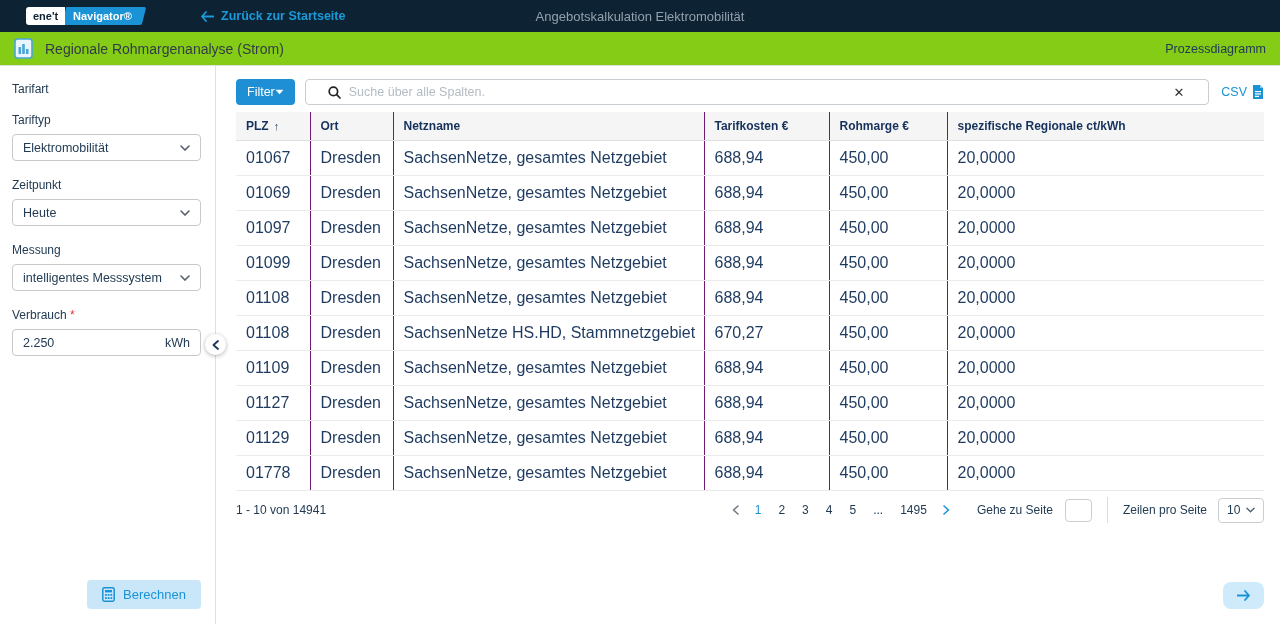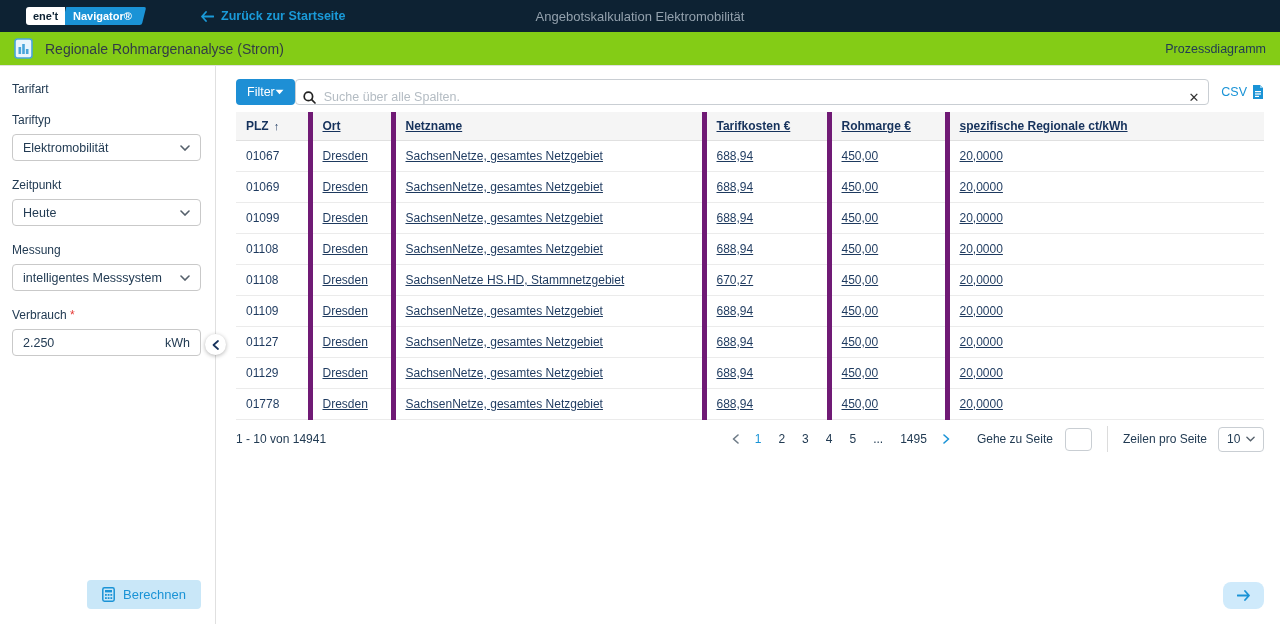--- a/index.html
+++ b/index.html
@@ -50,36 +50,36 @@
     display:flex; align-items:center; justify-content:center; cursor:pointer; z-index:5; }
 
   .main { position:relative; flex:1; padding:13px 16px 0 20px; }
 
   
   .toolbar { display:flex; align-items:center; }
   .filter-btn { height:26px; background:#1e8fd5; color:#fff; border:none; border-radius:4px;
     padding:0 11px; font-size:12.5px; display:flex; align-items:center; cursor:pointer;
     font-family:"Liberation Sans", sans-serif; }
   .search-box { flex:1; height:26px; border:1px solid #c9ced3; border-radius:4px;
-    display:flex; align-items:flex-end; padding:0 7px; background:#fff; }
+    display:flex; align-items:center; margin-left:10px; padding:0 22px; background:#fff; }
   .search-box input { border:none; outline:none; flex:1; font-size:12.5px; color:#223b53;
     margin-left:8px; font-family:"Liberation Sans", sans-serif; }
   .search-box input::placeholder { color:#b4bcc3; }
   .clear-btn { background:none; border:none; font-size:13px; color:#333; cursor:pointer;
     padding:0 2px; line-height:1; }
   .csv-link { display:flex; align-items:center; gap:5px; margin-left:12px; color:#1a93d6;
     font-size:12.5px; cursor:pointer; }
 
   
   .table-wrap { margin-top:7px; }
   table { width:100%; border-collapse:collapse; table-layout:fixed; }
   th { background:#f5f5f5; text-align:left; font-size:12px; color:#16325c; font-weight:bold;
     padding:7px 10px; border-bottom:1px solid #e0e0e0; cursor:pointer; }
-  th + th, td + td { border-left:5px solid #701a75;text-decoration:underline; }
-  td { font-size:12px; color:#1e3a5f; padding:8px 10px; border-bottom:1px solid #ebebeb;
+  th + th, td + td { border-left:1px solid #701a75; }
+  td { font-size:16px; color:#1e3a5f; padding:8px 10px; border-bottom:1px solid #ebebeb;
     white-space:nowrap; overflow:hidden; }
   .col-0 { width:74px; } .col-1 { width:83px; } .col-2 { width:311px; }
   .col-3 { width:125px; } .col-4 { width:118px; }
   .sort-arrow { margin-left:5px; font-size:11px; color:#16325c; }
 
   
   .tfoot { display:flex; align-items:center; height:30px; margin-top:4px;
     font-size:12px; color:#223b53; }
   .pager { margin-left:auto; display:flex; align-items:center; gap:9px; }
   .page-arrow { background:none; border:none; cursor:pointer; display:flex; padding:0 3px; }
@@ -241,20 +241,28 @@
             </tr>
             <tr>
               <td class="col-0">01069</td>
               <td class="col-1">Dresden</td>
               <td class="col-2">SachsenNetze, gesamtes Netzgebiet</td>
               <td class="col-3">688,94</td>
               <td class="col-4">450,00</td>
               <td class="col-5">20,0000</td>
             </tr>
             <tr>
+              <td class="col-0">01097</td>
+              <td class="col-1">Dresden</td>
+              <td class="col-2">SachsenNetze, gesamtes Netzgebiet</td>
+              <td class="col-3">688,94</td>
+              <td class="col-4">450,00</td>
+              <td class="col-5">20,0000</td>
+            </tr>
+            <tr>
               <td class="col-0">01099</td>
               <td class="col-1">Dresden</td>
               <td class="col-2">SachsenNetze, gesamtes Netzgebiet</td>
               <td class="col-3">688,94</td>
               <td class="col-4">450,00</td>
               <td class="col-5">20,0000</td>
             </tr>
             <tr>
               <td class="col-0">01108</td>
               <td class="col-1">Dresden</td>

